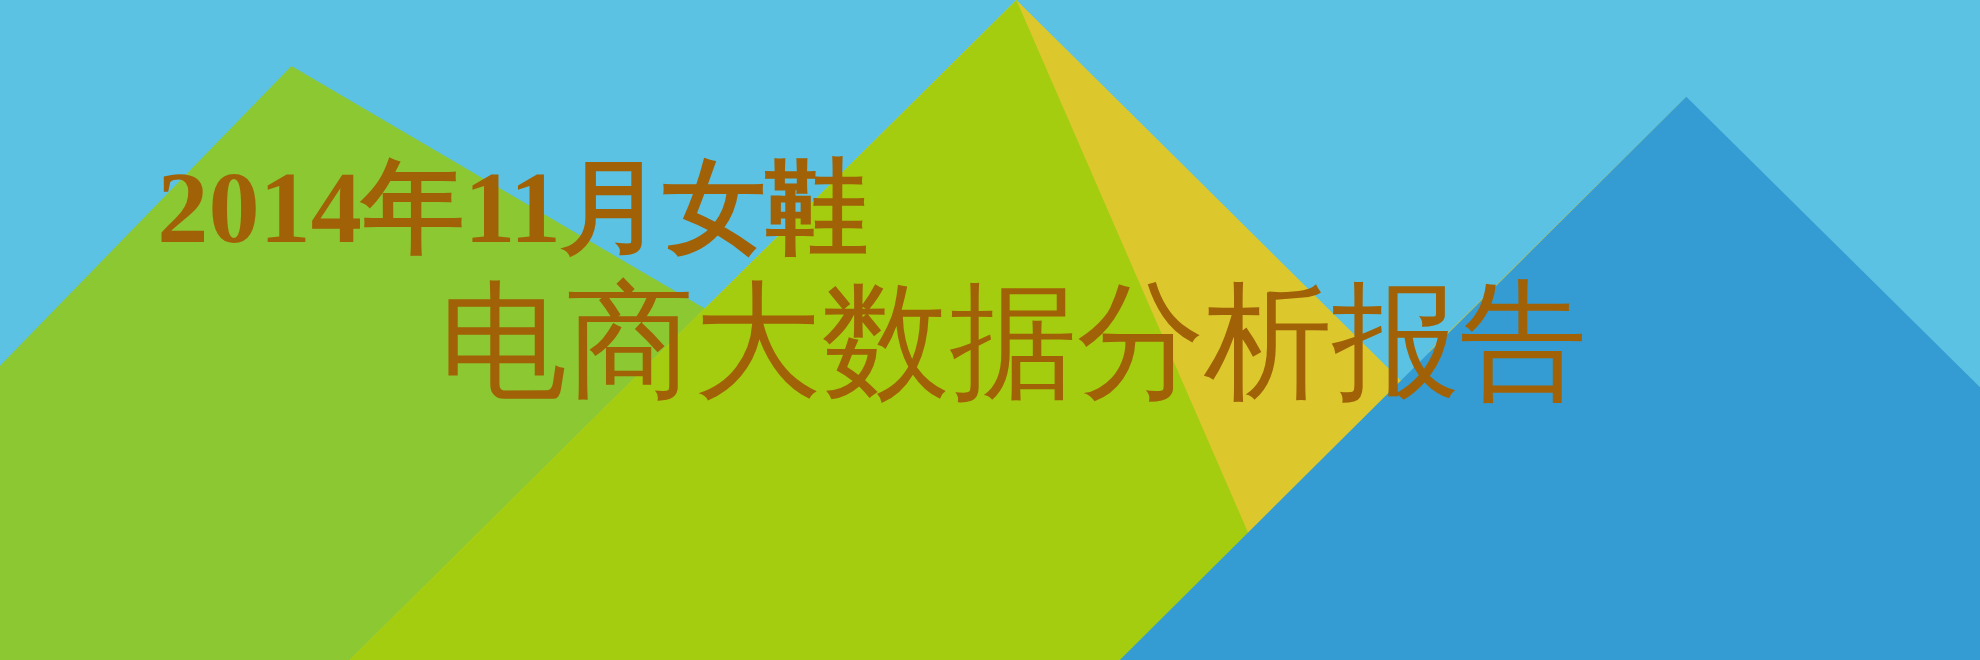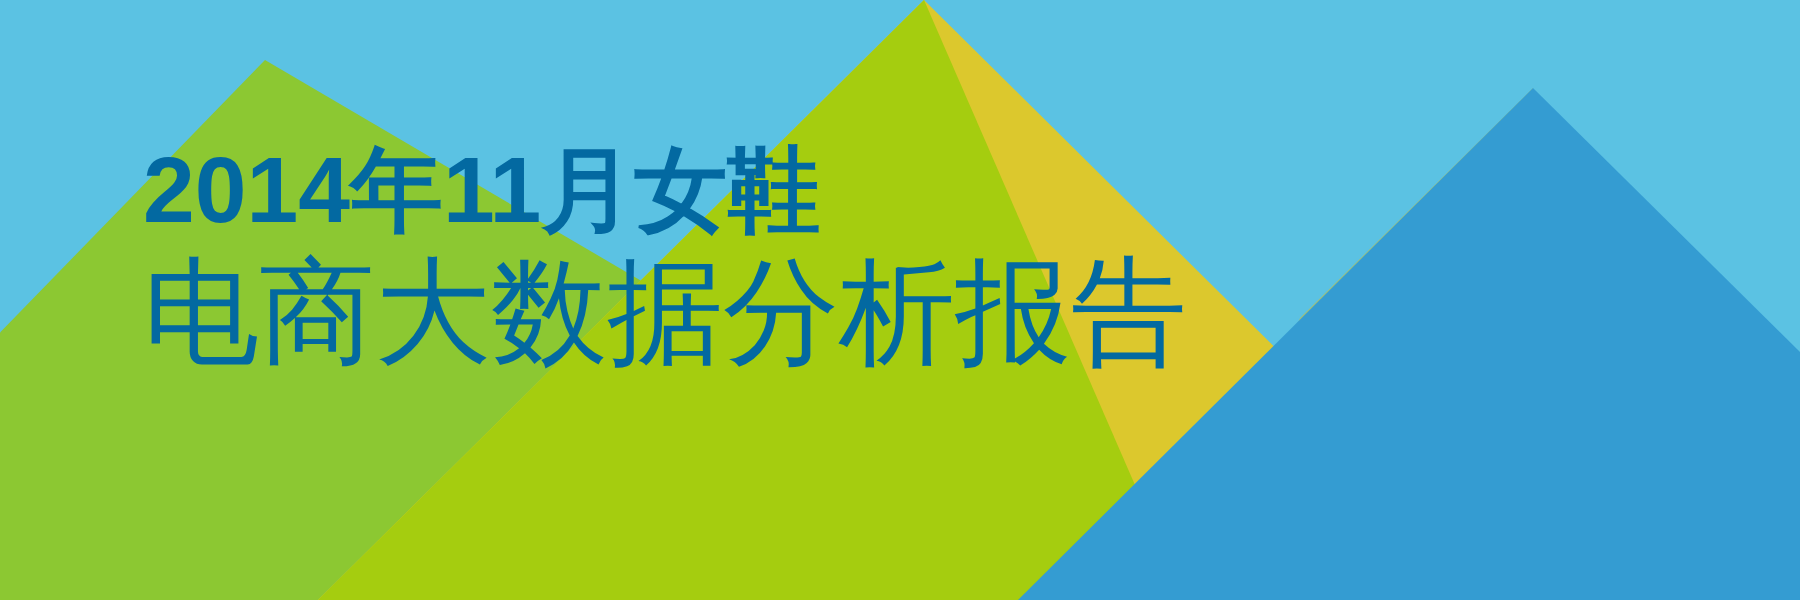--- a/index.html
+++ b/index.html
@@ -24,36 +24,38 @@
   }
   #title-block {
     position: absolute;
     left: 143px;
     top: 138px;
     width: 1300px;
     z-index: 5;
     pointer-events: none;
   }
   .title-line {
-    color: #0369a1;
+    color: #a16207;
     white-space: nowrap;
     letter-spacing: 0px;
+    font-family: Liberation Serif, serif;
   }
   .title-line-1 {
     font-size: 93px;
     font-weight: bold;
     line-height: 104px;
     margin: 0;
   }
   .title-line-2 {
     font-size: 116px;
     font-weight: normal;
     line-height: 128px;
     margin: 0;
     margin-top: 6px;
+    text-align: right;
   }
 </style>
 </head>
 <body>
 
 <div id="banner">
 
   <svg id="bg-svg" viewBox="0 0 1800 600" preserveAspectRatio="none" aria-hidden="true">
 
     <rect x="0" y="0" width="1800" height="600" fill="#5BC2E3"></rect>

